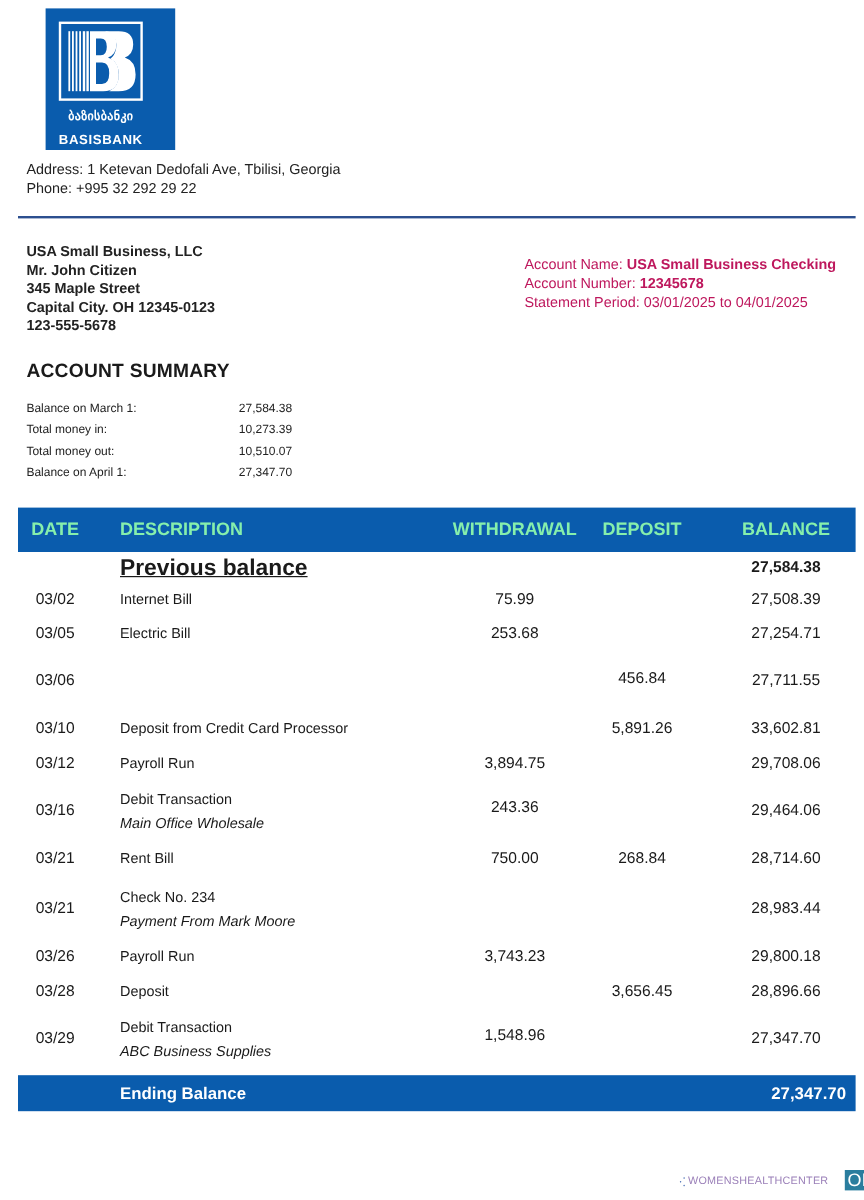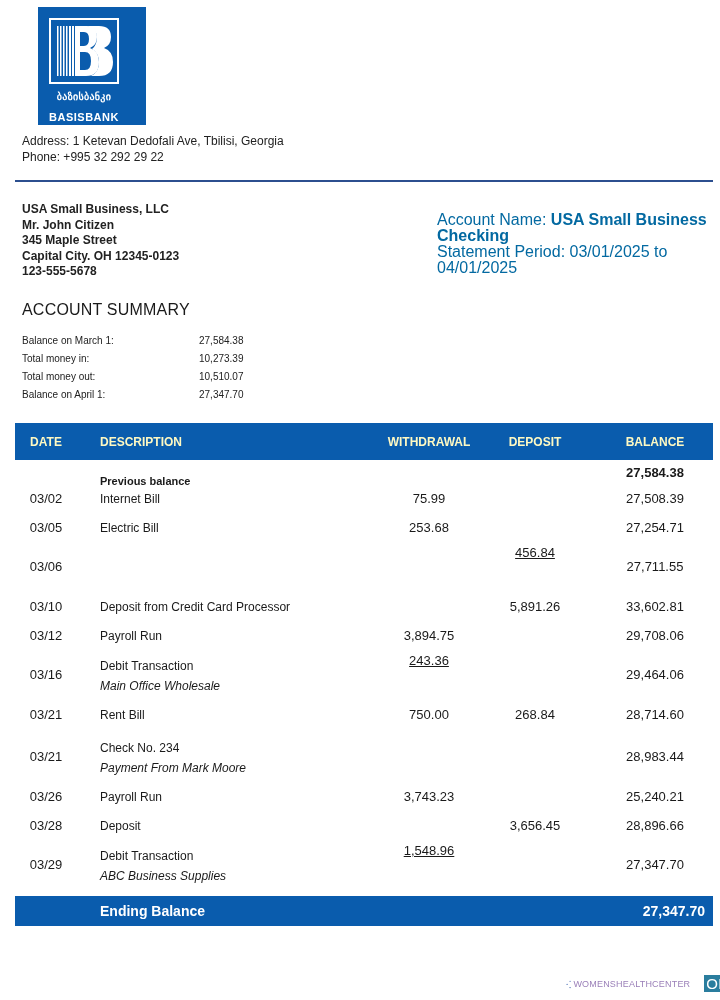--- a/index.html
+++ b/index.html
@@ -10,53 +10,53 @@
   .logo-frame { position: absolute; left: 11px; top: 11px; width: 70px; height: 66px; border: 2px solid #ffffff; }
   .logo-bb { position: absolute; left: 0; top: 0; width: 66px; height: 62px; }
   .logo-geo { position: absolute; left: 0; top: 84px; width: 92px; text-align: center; color: #fff; font-size: 10px; font-weight: bold; letter-spacing: 0.3px; }
   .logo-name { position: absolute; left: 0; top: 84px; width: 92px; text-align: center; color: #fff; font-size: 11px; font-weight: bold; letter-spacing: 0.5px; margin-top: 20px; }
 
   .bank-address { position: absolute; left: 22px; top: 133px; font-size: 12px; line-height: 16px; color: #222; }
 
   .divider { position: absolute; left: 15px; top: 180px; width: 698px; height: 2px; background: #2c4f8f; }
 
   .customer { position: absolute; left: 22px; top: 202px; font-size: 12px; line-height: 15.5px; font-weight: bold; color: #222; }
-  .account-info { position: absolute; left: 437px; top: 212px; font-size: 16px; line-height: 16px; color: #0369a1; }
+  .account-info { position: absolute; left: 437px; top: 212px; font-size: 12px; line-height: 16px; color: #be185d; }
   .account-info b { font-weight: bold; }
   .account-info .period { }
 
-  .summary-title { position: absolute; left: 22px; top: 301px; font-size: 16px; font-weight: normal; color: #1a1a1a; letter-spacing: 0.2px; }
+  .summary-title { position: absolute; left: 22px; top: 301px; font-size: 16px; font-weight: bold; color: #1a1a1a; letter-spacing: 0.2px; }
   .summary { position: absolute; left: 22px; top: 332px; font-size: 10px; line-height: 18px; color: #222; }
   .summary-row { display: flex; }
   .summary-row .lbl { width: 177px; }
   .summary-row .val { width: 80px; }
 
   .table { position: absolute; left: 15px; top: 423px; width: 698px; }
-  .thead { height: 37px; background: #0a5cad; color: #fef9c3; font-weight: bold; font-size: 12px; display: flex; align-items: center; position: relative; }
+  .thead { height: 37px; background: #0a5cad; color: #86efac; font-weight: bold; font-size: 15px; display: flex; align-items: center; position: relative; }
   .col { position: absolute; }
   .c-date { left: 0; width: 62px; text-align: center; }
   .c-desc { left: 85px; width: 270px; text-align: left; }
   .c-wd { left: 350px; width: 128px; text-align: center; }
   .c-dep { left: 478px; width: 84px; text-align: center; }
   .c-bal { left: 590px; width: 100px; text-align: center; }
 
   .row { position: relative; font-size: 12px; color: #1a1a1a; }
   .row .col { top: 0; }
   .row-prev { height: 23px; }
-  .row-prev .c-desc { top: 15px; font-size: 11px; font-weight: bold; }
+  .row-prev .c-desc { top: 3px; font-size: 19px; font-weight: bold; text-decoration: underline; }
   .row-prev .c-bal { top: 5px; font-weight: bold; font-size: 13px; }
 
   .row-s { height: 29px; }
   .row-s .c-date, .row-s .c-wd, .row-s .c-dep, .row-s .c-bal { top: 8px; font-size: 13px; }
   .row-s .c-desc { top: 9px; }
 
   .row-d { height: 50px; }
   .row-d .c-date { top: 18px; font-size: 13px; }
   .row-d .c-bal { top: 18px; font-size: 13px; text-align: center; }
-  .row-d .c-wd, .row-d .c-dep { top: 4px; font-size: 13px; text-decoration: underline; }
+  .row-d .c-wd, .row-d .c-dep { top: 16px; font-size: 13px; }
   .row-d .c-desc { top: 7px; line-height: 20px; }
   .row-d .sub { font-style: italic; display: block; }
 
   .tfoot { height: 30px; background: #0a5cad; color: #ffffff; font-weight: bold; font-size: 14px; position: relative; margin-top: 7px; }
   .tfoot .c-desc { top: 7px; }
   .tfoot .c-bal { top: 7px; text-align: right; width: 104px; left: 586px; }
 
   .watermark { position: absolute; left: 566px; top: 975px; font-size: 9px; color: #9a7fb8; display: flex; align-items: center; letter-spacing: 0.2px; }
   .watermark .dots { color: #4a6fb5; font-size: 10px; margin-right: 2px; }
   .watermark .org { background: #2a7d9e; color: #fff; padding: 0 2px; margin-left: 14px; font-size: 15px; }
@@ -96,20 +96,24 @@
   <div>345 Maple Street</div>
   <div>Capital City. OH 12345-0123</div>
   <div>123-555-5678</div>
 </div>
 
 <div class="account-info">
   <div>
     <span>Account Name:</span>
     <b>USA Small Business Checking</b>
   </div>
+  <div>
+    <span>Account Number:</span>
+    <b>12345678</b>
+  </div>
   <div class="period">Statement Period: 03/01/2025 to 04/01/2025</div>
 </div>
 
 <div class="summary-title">ACCOUNT SUMMARY</div>
 <div class="summary">
   <div class="summary-row">
     <span class="lbl">Balance on March 1:</span>
     <span class="val">27,584.38</span>
   </div>
   <div class="summary-row">
@@ -199,21 +203,21 @@
     </span>
     <span class="col c-wd"></span>
     <span class="col c-dep"></span>
     <span class="col c-bal">28,983.44</span>
   </div>
   <div class="row row-s">
     <span class="col c-date">03/26</span>
     <span class="col c-desc">Payroll Run</span>
     <span class="col c-wd">3,743.23</span>
     <span class="col c-dep"></span>
-    <span class="col c-bal">25,240.21</span>
+    <span class="col c-bal">29,800.18</span>
   </div>
   <div class="row row-s">
     <span class="col c-date">03/28</span>
     <span class="col c-desc">Deposit</span>
     <span class="col c-wd"></span>
     <span class="col c-dep">3,656.45</span>
     <span class="col c-bal">28,896.66</span>
   </div>
   <div class="row row-d">
     <span class="col c-date">03/29</span>

